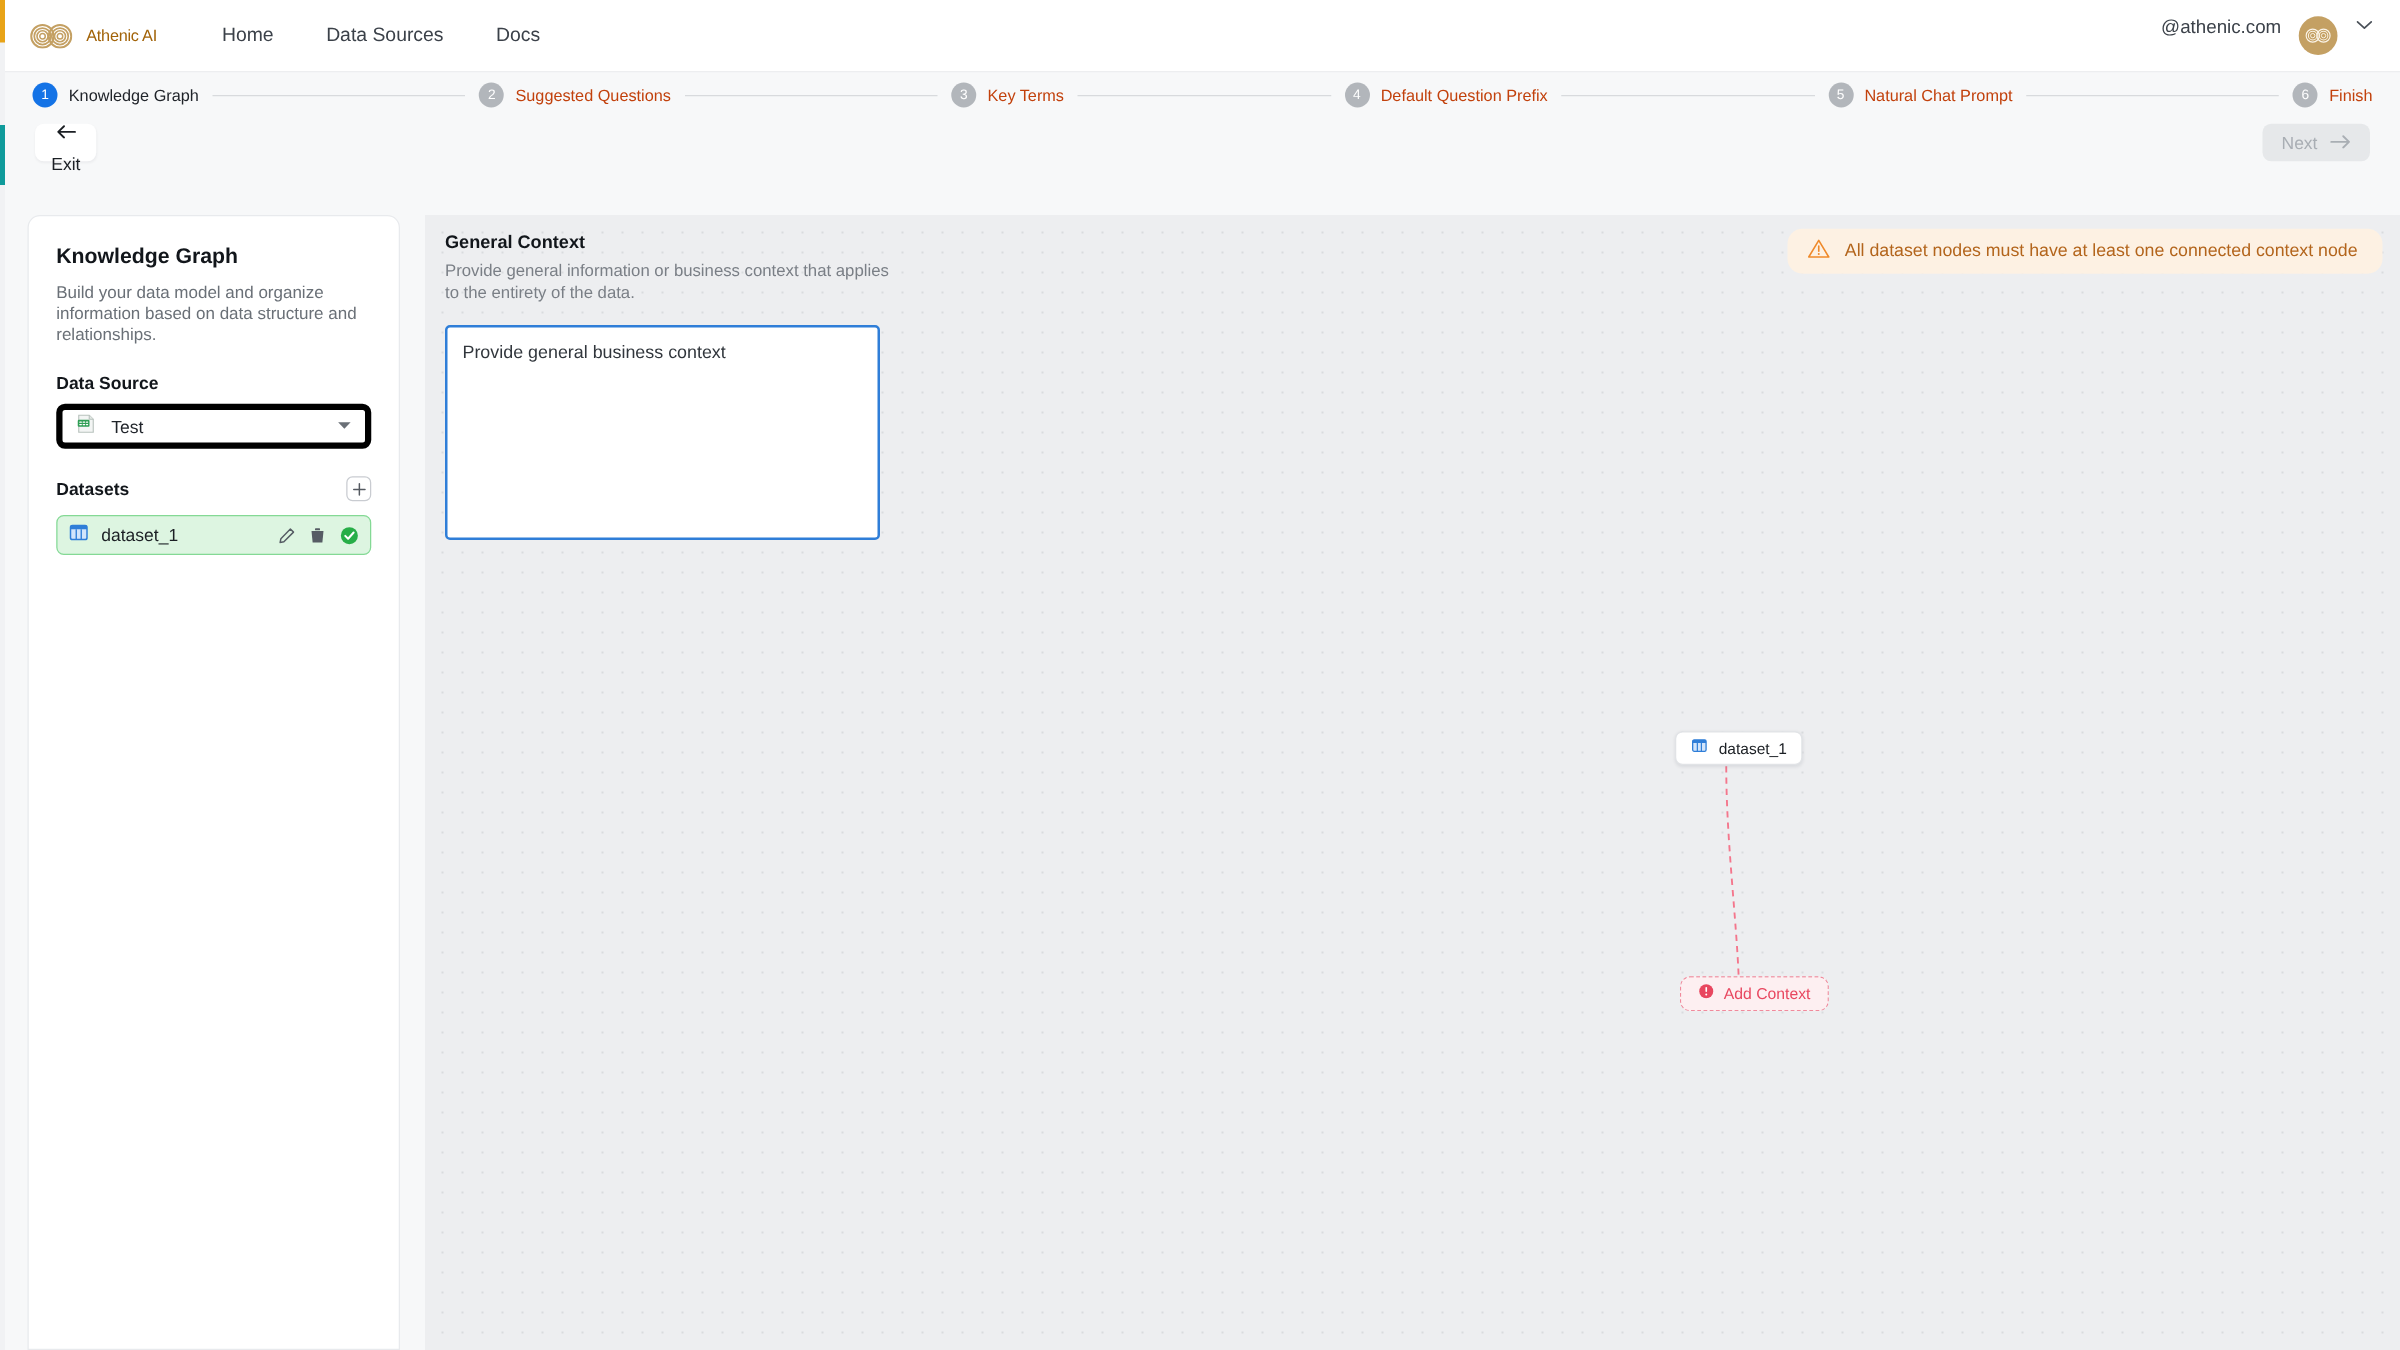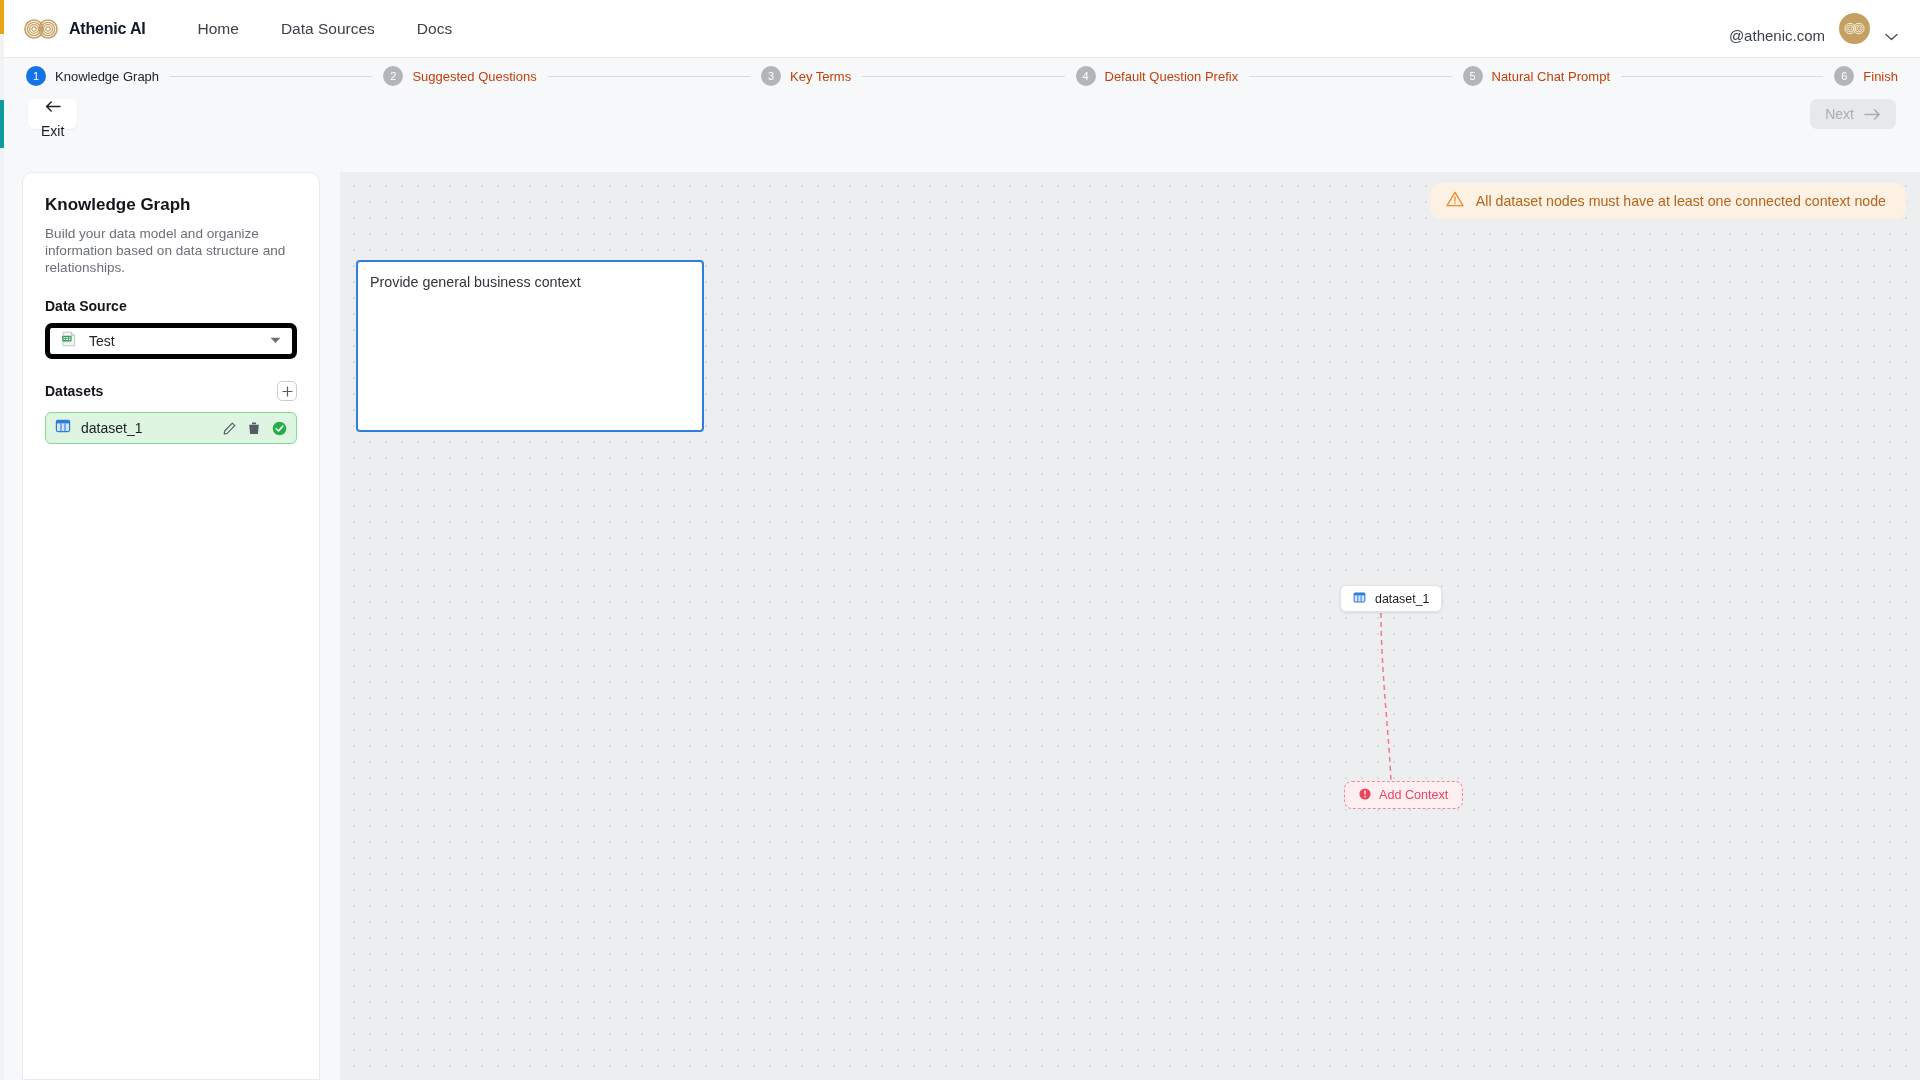--- a/index.html
+++ b/index.html
@@ -17,24 +17,24 @@
   .edge-strip .seg-teal { position: absolute; left: 0; top: 100px; width: 4px; height: 48px; background: #0f9b9b; }
 
   
   .topnav {
     position: absolute; left: 4px; top: 0; width: 1916px; height: 58px;
     background: #ffffff; border-bottom: 1px solid #e7e9ec;
     display: flex; align-items: center;
   }
   .brand { display: flex; align-items: center; gap: 11px; margin-left: 20px; }
   .logo-mark { display: flex; align-items: center; }
-  .brand-name { font-size: 16px; font-weight: bold; color: #0f172a; letter-spacing: -0.2px; }
+  .brand-name { font-size: 13px; font-weight: normal; color: #a16207; letter-spacing: -0.2px; }
   .nav-links { display: flex; align-items: center; gap: 42px; margin-left: 52px; }
   .nav-link { font-size: 15.5px; color: #3b4149; cursor: pointer; }
-  .topnav-right { margin-left: auto; display: flex; align-items: flex-end; gap: 14px; margin-right: 22px; }
+  .topnav-right { margin-left: auto; display: flex; align-items: flex-start; gap: 14px; margin-right: 22px; }
   .account-email { font-size: 15px; color: #3b4149; }
   .avatar {
     width: 31px; height: 31px; border-radius: 50%;
     background: #c4a063; display: flex; align-items: center; justify-content: center;
   }
   .chev { width: 14px; height: 14px; color: #4a5058; display: flex; align-items: center; justify-content: center; }
 
   
   .stepper {
     position: absolute; left: 4px; top: 58px; width: 1916px; height: 36px;
@@ -305,20 +305,24 @@
             <circle cx="7.5" cy="7.5" r="6.8" fill="#27ae48"></circle>
             <path d="M4.2 7.7 L6.5 10 L10.9 5" fill="none" stroke="#ffffff" stroke-width="1.6" stroke-linecap="round" stroke-linejoin="round"></path>
           </svg>
         </span>
       </span>
     </div>
   </div>
 
   <div class="canvas">
 
+    <div class="ctx-header">
+      <div class="ctx-title">General Context</div>
+      <div class="ctx-sub">Provide general information or business context that applies to the entirety of the data.</div>
+    </div>
 
     <textarea class="ctx-textarea" placeholder="Provide general business context" style="">Provide general business context </textarea>
 
     <div class="warn-banner">
       <span>
         <svg width="18" height="16" viewBox="0 0 18 16">
           <path d="M9 1.3 L17 14.6 H1 Z" fill="none" stroke="#ef8a2b" stroke-width="1.3" stroke-linejoin="round"></path>
           <path d="M9 5.8 V9.9" stroke="#ef8a2b" stroke-width="1.3" stroke-linecap="round"></path>
           <circle cx="9" cy="12.1" r="0.8" fill="#ef8a2b"></circle>
         </svg>

